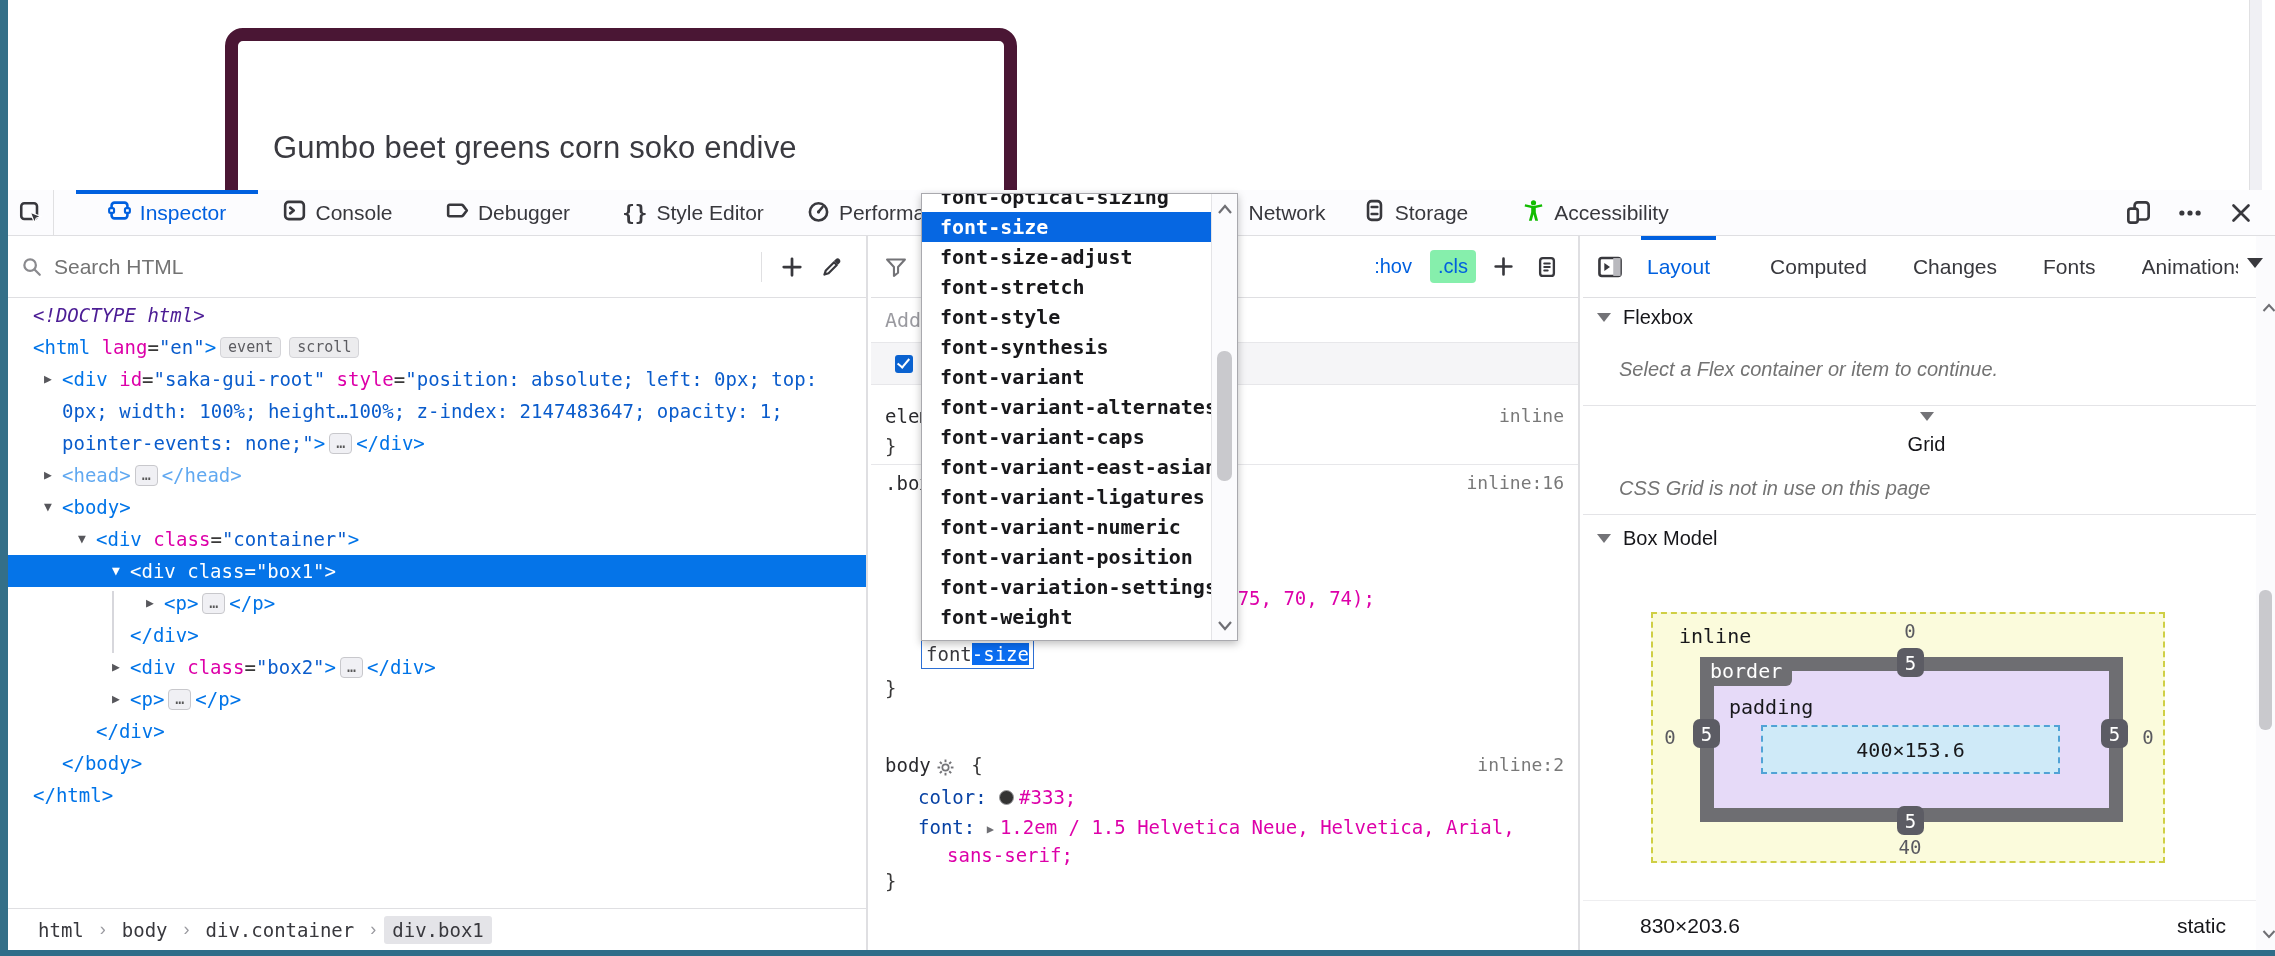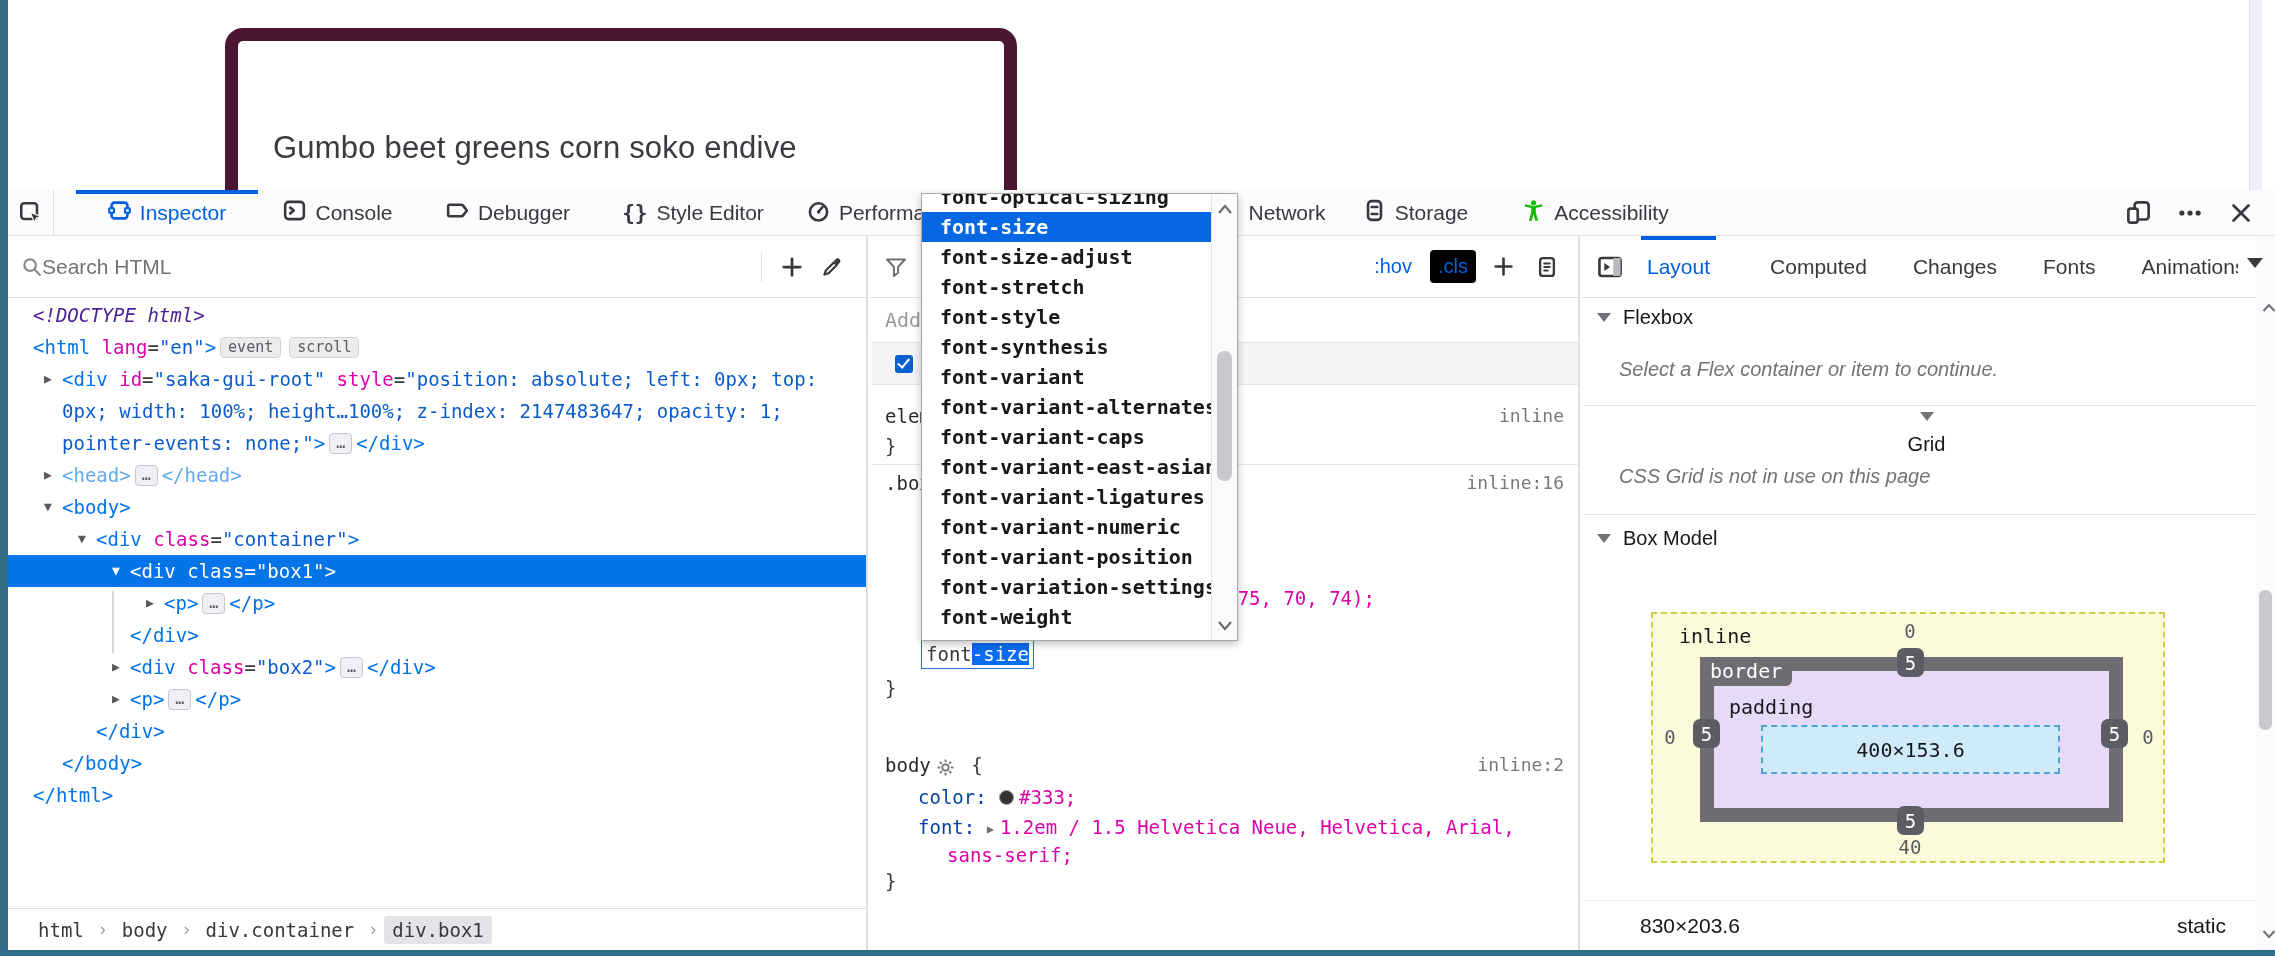--- a/index.html
+++ b/index.html
@@ -30,21 +30,21 @@
   .tb-right { margin-left:auto; display:flex; align-items:center; gap:26px; padding-right:22px; }
   .tb-btn { cursor:pointer; display:flex; align-items:center; }
 
   
   .vsplit { position:absolute; top:236px; width:2px; height:714px; background:#dfdfe2; }
   .toolbar-row { position:absolute; left:0; top:0; right:0; height:62px; border-bottom:1px solid #dfdfe2; display:flex; align-items:center; background:#fff; }
 
   
   #markup { position:absolute; left:8px; top:236px; width:858px; height:714px; background:#fff; }
   #markup .toolbar-row { padding:0 14px; }
-  #markup-search { display:flex; align-items:center; flex:1 1 auto; color:#737373; font-size:21px; }
+  #markup-search { display:flex; align-items:center; gap:12px; flex:1 1 auto; color:#737373; font-size:21px; }
   .mk-divider { width:1px; height:30px; background:#e0e0e2; margin:0 10px; }
   .icon-btn { width:40px; height:40px; display:flex; align-items:center; justify-content:center; cursor:pointer; border-radius:3px; }
   #tree { position:absolute; left:0; top:63px; width:858px; height:645px; overflow:hidden; font-size:19px; }
   .trow { position:absolute; height:32px; line-height:32px; white-space:nowrap; width:858px; }
   .trow .bg { position:absolute; left:0; top:0; width:858px; height:32px; }
   .trow.sel .bg { background:#0574e8; }
   .tarrow { position:absolute; top:0; width:20px; text-align:center; color:#57575c; font-size:13px; }
   .trow.sel .tarrow { color:#fff; }
   .ttext { position:absolute; top:0; }
   .tk { white-space:pre; }
@@ -64,21 +64,21 @@
   #crumbs { position:absolute; left:0; top:672px; width:858px; height:42px; border-top:1px solid #dfdfe2; display:flex; align-items:center; padding-left:22px; background:#fff; font-size:19px; }
   .crumb { font-family:"DejaVu Sans Mono", monospace; color:#38383d; cursor:pointer; padding:3px 8px; border-radius:3px; }
   .crumb.current { background:#e4e4e8; }
   .crumb-sep { color:#9a9aa0; margin:0 8px; font-size:18px; }
 
   
   #rules { position:absolute; left:871px; top:236px; width:707px; height:714px; background:#fff; font-size:19px; }
   #rules .toolbar-row { padding:0 14px; gap:10px; }
   #rules-filter { flex:1 1 auto; color:#9a9aa0; font-size:20px; padding-left:8px; }
   .hovcls { color:#0060df; font-size:20px; padding:5px 8px; border-radius:4px; cursor:pointer; }
-  .hovcls.on { background:#000000; }
+  .hovcls.on { background:#86efac; }
   .rtool { cursor:pointer; display:flex; align-items:center; justify-content:center; width:34px; height:34px; }
   .rrow { position:absolute; left:0; width:707px; height:30px; line-height:30px; white-space:nowrap; }
   .rsel { color:#2a2a2e; }
   .tk.pname { color:#0842a4; }
   .tk.pval { color:#dd00a9; }
   .src-link { position:absolute; right:14px; top:0; color:#787878; font-size:18px; cursor:pointer; }
   .swatch { display:inline-block; width:15px; height:15px; border-radius:50%; border:1px solid #9a9a9e; vertical-align:-1px; margin:0 5px 0 1px; }
   .expander { color:#6f6f74; font-size:12px; margin-right:6px; vertical-align:1px; }
   .rule-sep { position:absolute; left:0; width:707px; height:0; border-top:1px solid #e7e7ea; }
   #cls-input-row { position:absolute; left:0; top:62px; width:707px; height:45px; border-bottom:1px solid #e7e7ea; display:flex; align-items:center; padding-left:14px; color:#9a9aa0; font-size:20px; background:#fff; }
@@ -438,21 +438,21 @@
       <span class="tri-down"></span>
       <span>Flexbox</span>
     </div>
     <div class="sec-msg" style="top:122px;">Select a Flex container or item to continue.</div>
     <div class="sec-line" style="top:169px;"></div>
 
     <div class="sec-header" style="top:176px;flex-direction:column;">
       <span class="tri-down"></span>
       <span>Grid</span>
     </div>
-    <div class="sec-msg" style="top:229px;">CSS Grid is not in use on this page</div>
+    <div class="sec-msg" style="top:241px;">CSS Grid is not in use on this page</div>
     <div class="sec-line" style="top:278px;"></div>
 
     <div class="sec-header" style="top:285px;">
       <span class="tri-down"></span>
       <span>Box Model</span>
     </div>
 
     <div id="bm">
       <div class="bm-label" style="left:26px; top:10px;">inline</div>
       <div class="bm-num" style="left:232px; top:6px; width:50px;">0</div>

